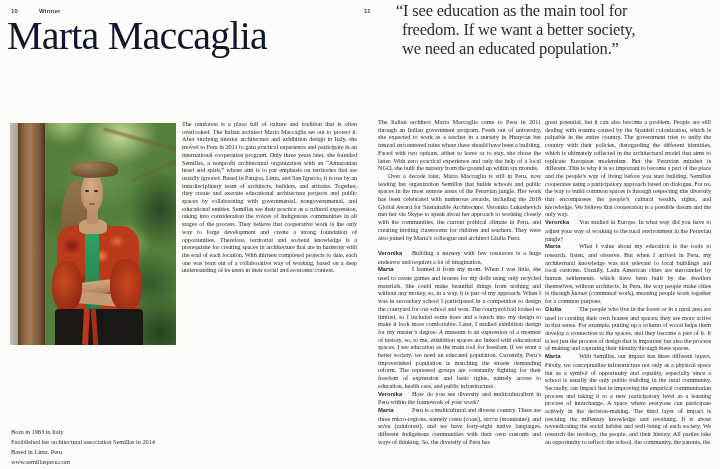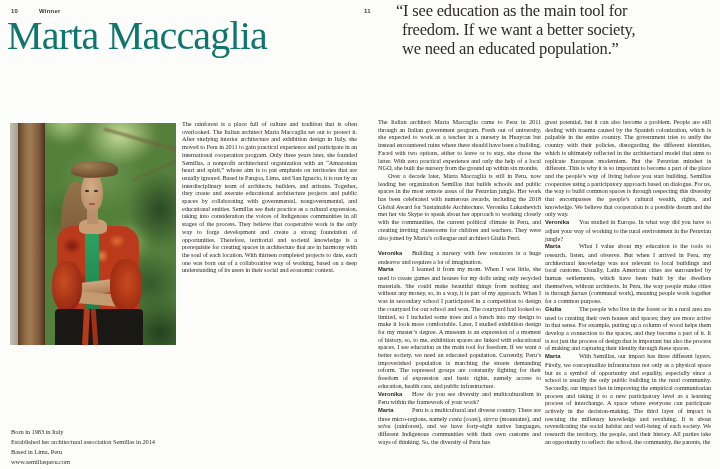--- a/index.html
+++ b/index.html
@@ -17,21 +17,21 @@
     font-family:"Liberation Sans", sans-serif; font-weight:bold;
     font-size:6px; letter-spacing:.2px; color:#3b3936;
   }
   .page-left .folio { left:11px; }
   .section-label { left:39px; }
   .page-right .folio { left:12px; }
 
   h1.title {
     position:absolute; left:7px; top:13px;
     font-family:"Liberation Serif", serif; font-weight:normal;
-    font-size:40px; line-height:46px; letter-spacing:-0.8px; color:#0f766e;
+    font-size:40px; line-height:46px; letter-spacing:-0.8px; color:#0f172a;
     white-space:nowrap;
   }
 
   
   .photo { position:absolute; left:10px; top:123px; width:166px; height:222px; overflow:hidden; background:#4c7537; }
   .photo div { position:absolute; }
   .ph-foliage {
     left:-8px; top:-8px; right:-8px; bottom:-8px;
     background:
       radial-gradient(55px 45px at 118px 20px, #c8de97, rgba(200,222,151,0) 68%),

